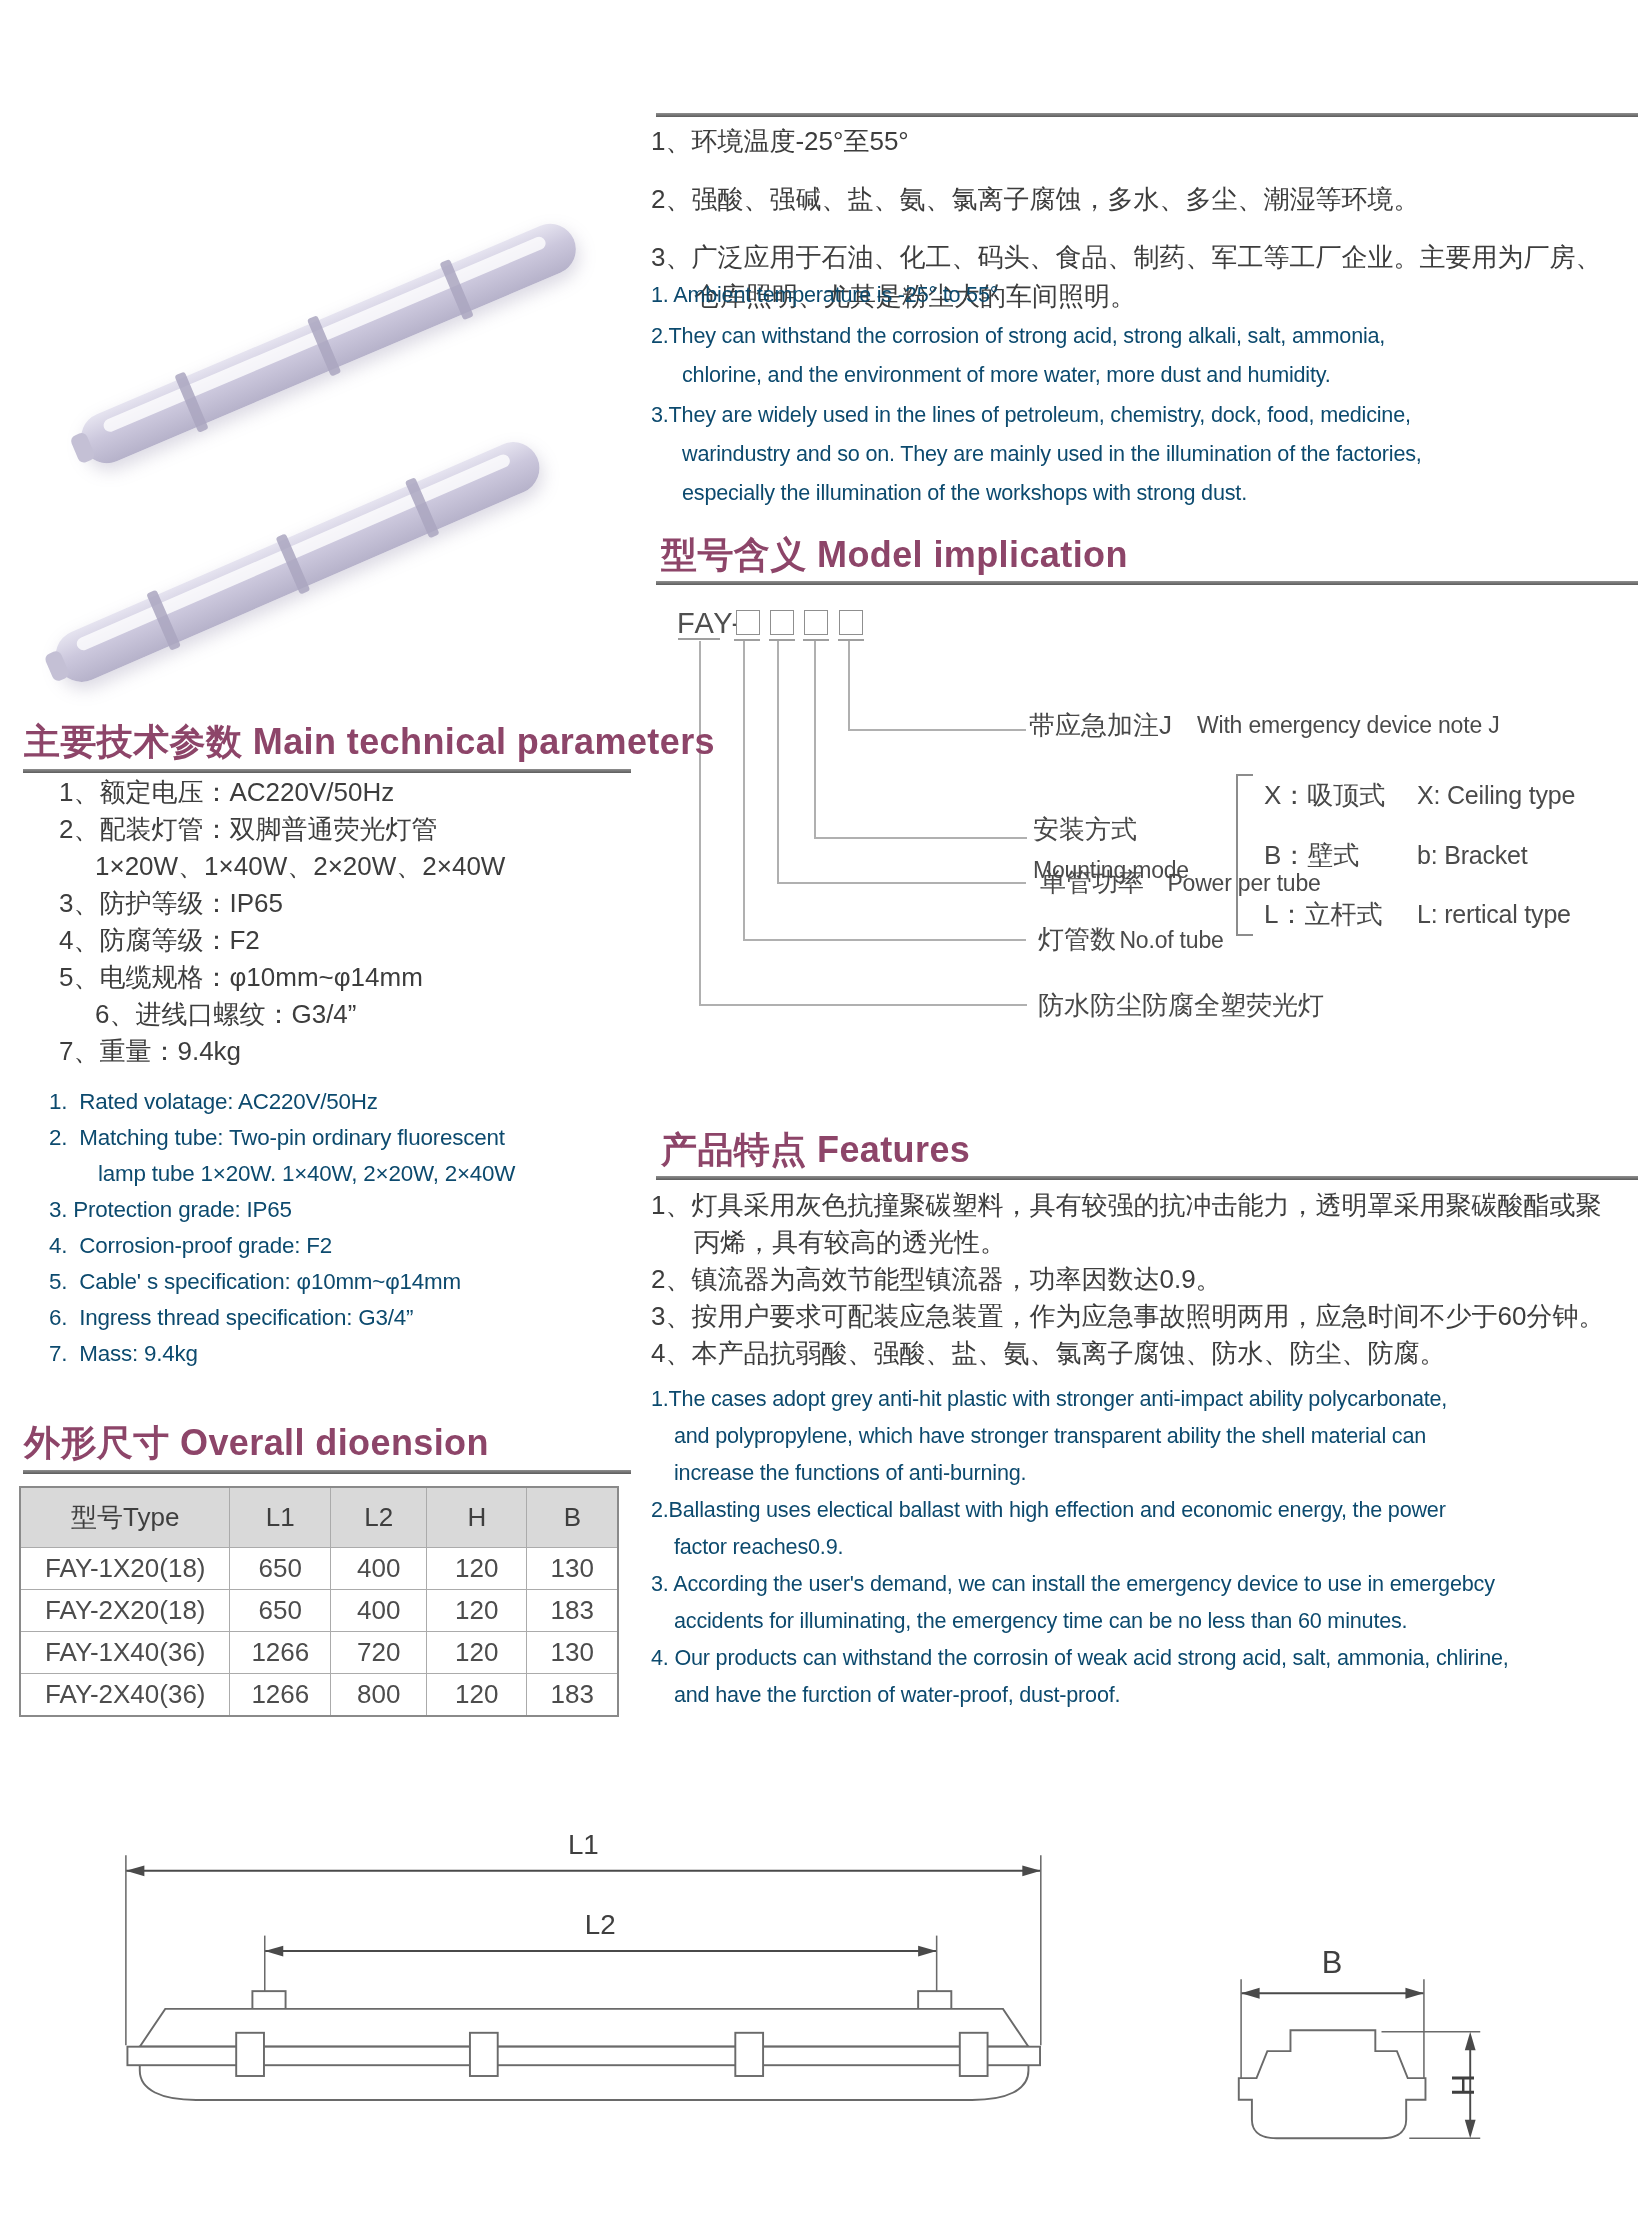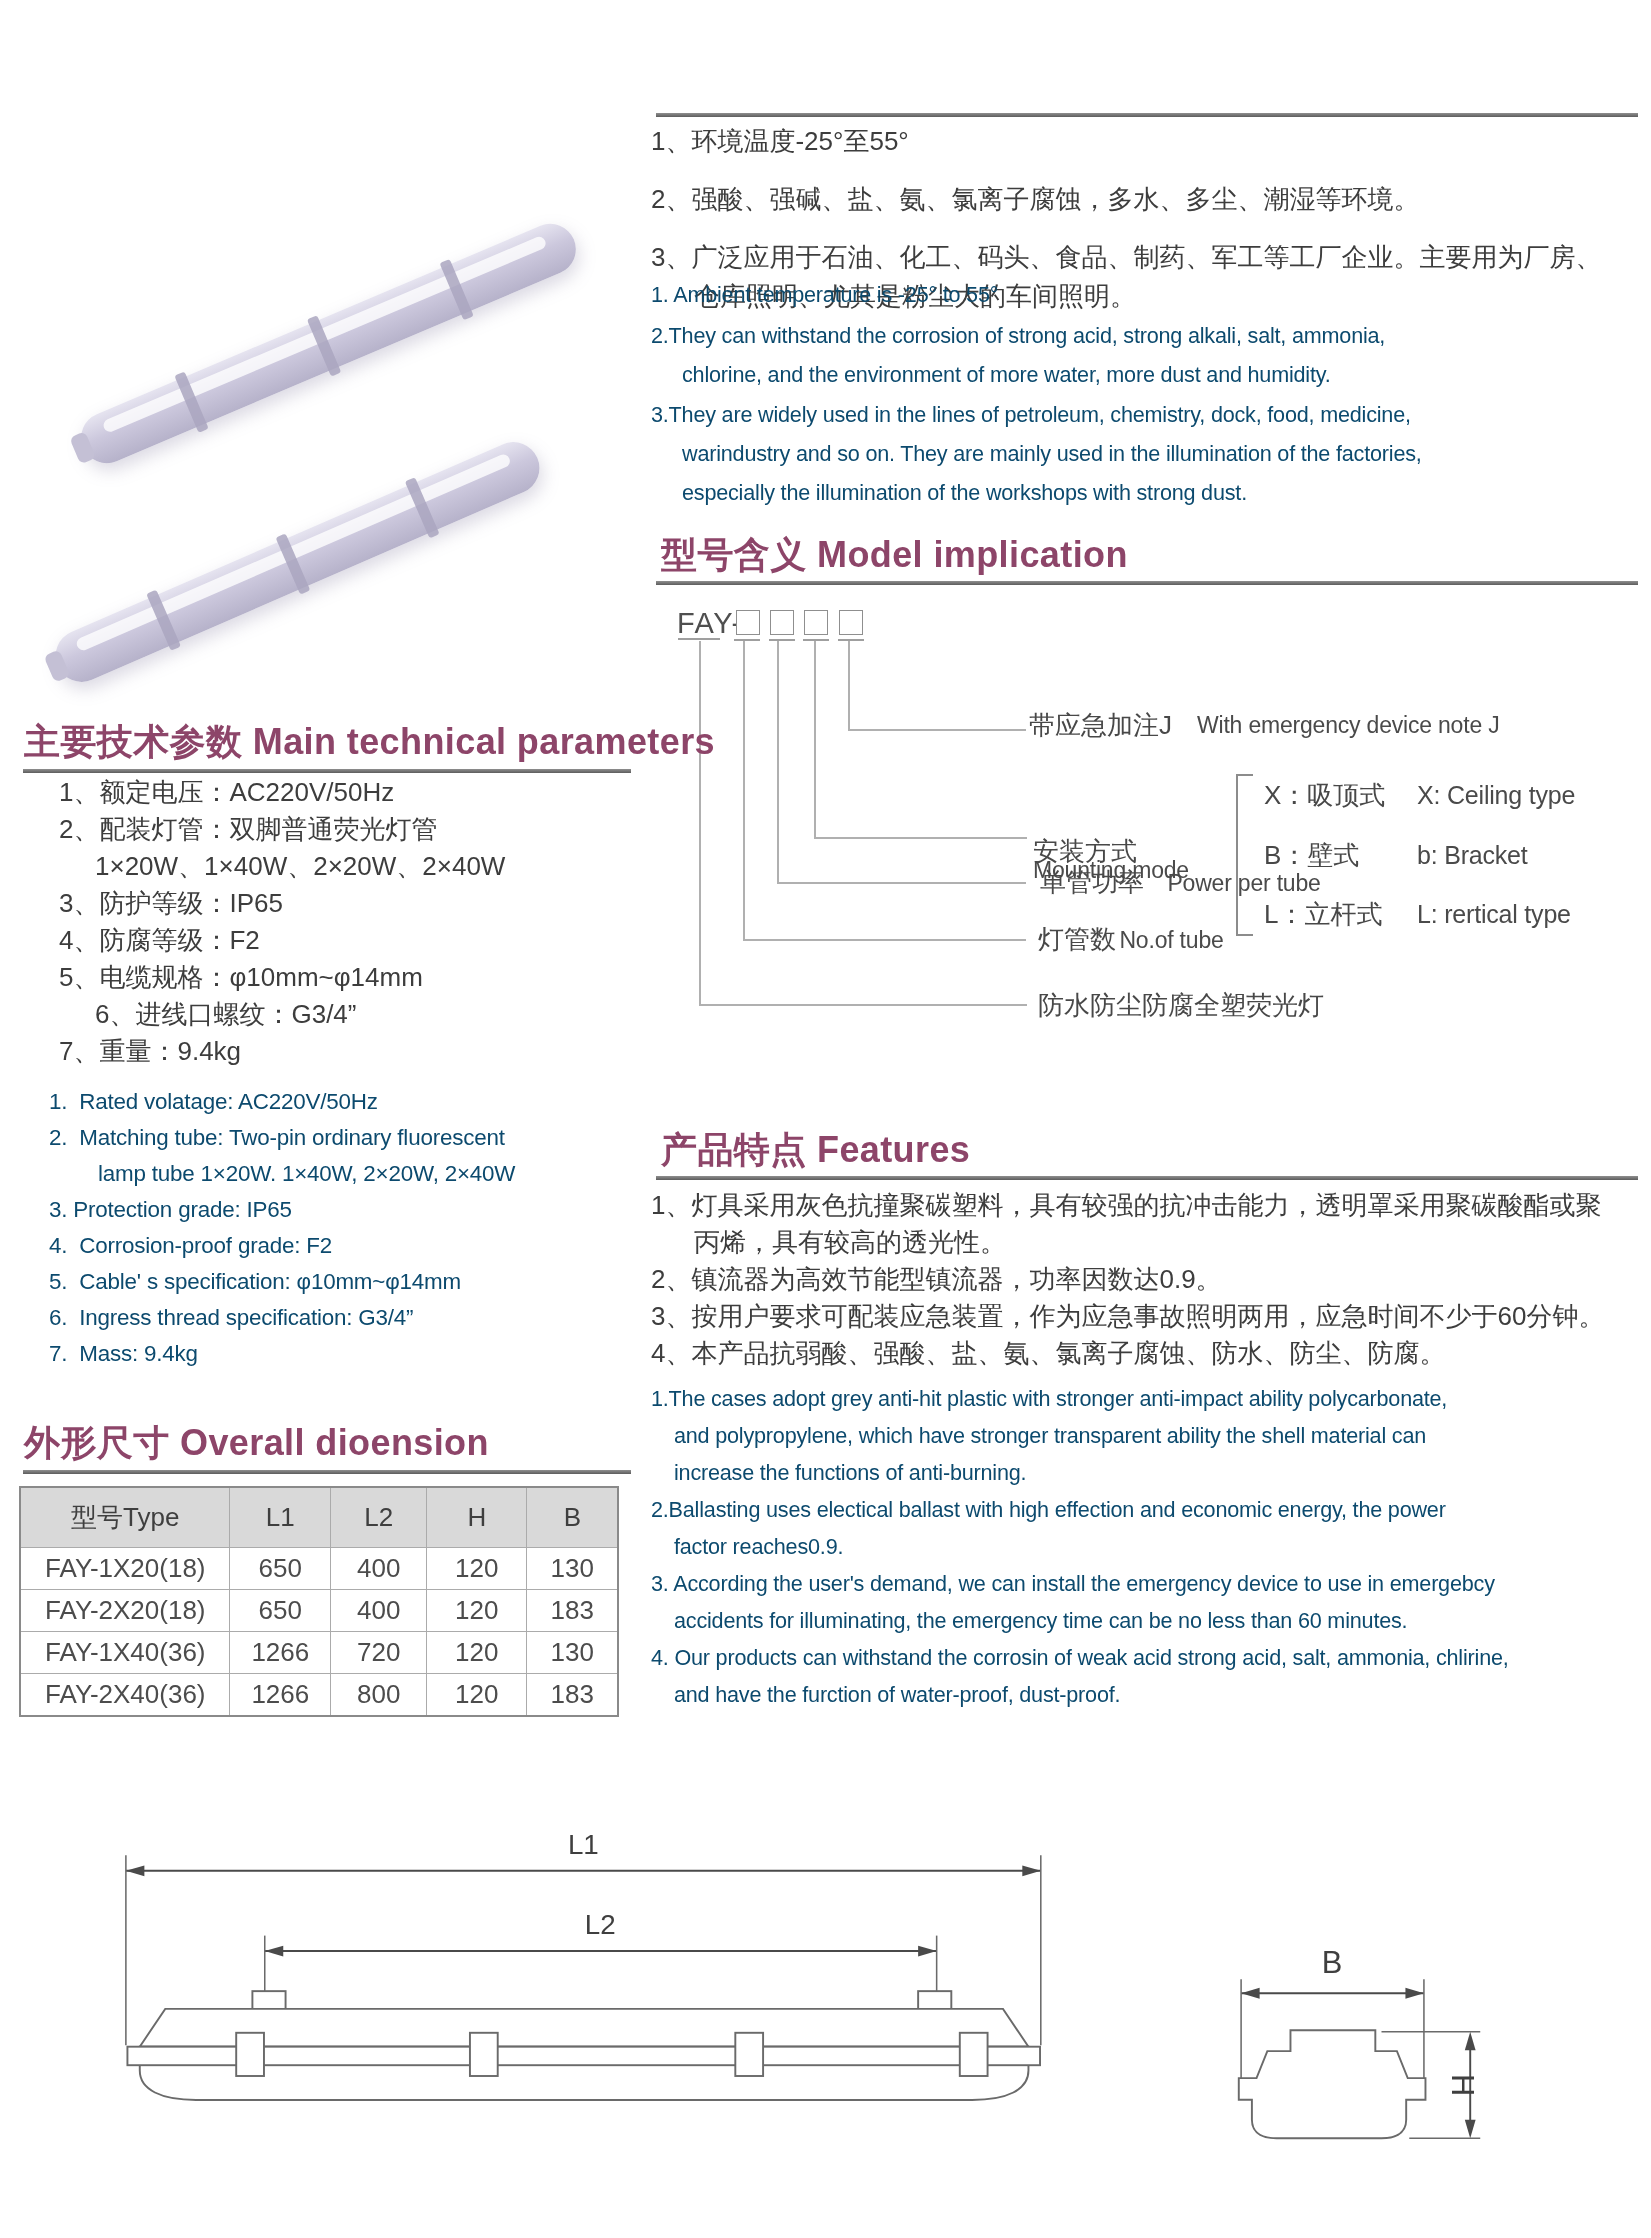--- a/index.html
+++ b/index.html
@@ -113,21 +113,21 @@
   <div class="hline" style="left:814px;top:837px;width:213px;"></div>
   <div class="hline" style="left:777px;top:882px;width:249px;"></div>
   <div class="hline" style="left:743px;top:939px;width:283px;"></div>
   <div class="hline" style="left:699px;top:1004px;width:328px;"></div>
 
   <div class="abs" style="left:1029px;top:708px;display:flex;gap:25px;align-items:center;">
     <span class="lbl-zh">带应急加注J</span>
     <span class="lbl-en">With emergency device note J</span>
   </div>
 
-  <div class="abs lbl-zh" style="left:1033px;top:812px;margin-top:22px;">安装方式</div>
+  <div class="abs lbl-zh" style="left:1033px;top:812px;">安装方式</div>
   <div class="abs lbl-en" style="left:1033px;top:857px;">Mounting mode</div>
 
   <div class="bracket-v" style="left:1236px;top:774px;height:161px;"></div>
   <div class="bracket-t" style="left:1236px;top:774px;width:17px;"></div>
   <div class="bracket-t" style="left:1236px;top:934px;width:17px;"></div>
 
   <div class="abs opt-row" style="left:1264px;top:778px;">X：吸顶式</div>
   <div class="abs lbl-en" style="left:1417px;top:781px;font-size:25px;">X: Ceiling type</div>
   <div class="abs opt-row" style="left:1264px;top:838px;">B：壁式</div>
   <div class="abs lbl-en" style="left:1417px;top:841px;font-size:25px;">b: Bracket</div>

